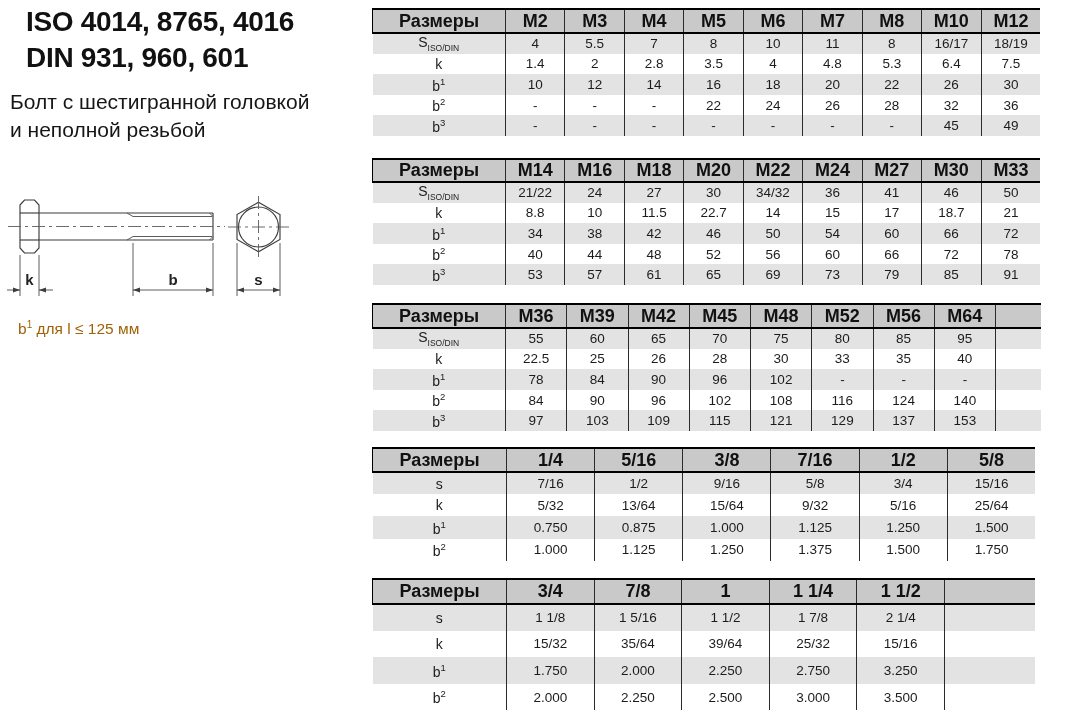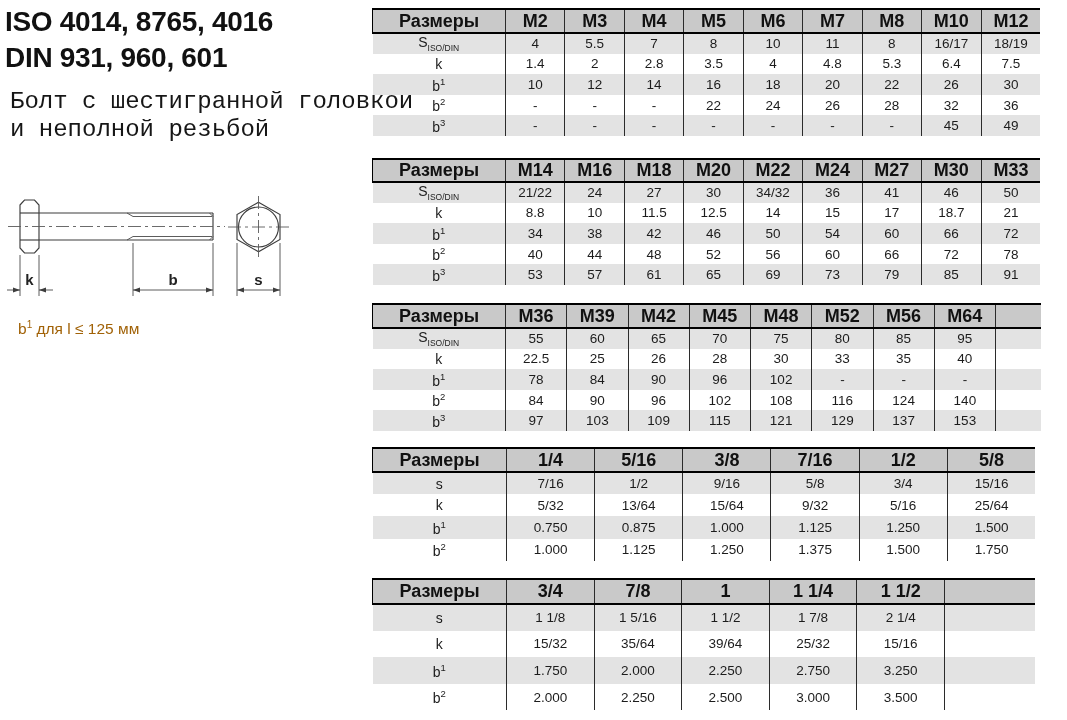--- a/index.html
+++ b/index.html
@@ -1,23 +1,23 @@
 <!DOCTYPE html>
 <html style="--header-bg: #c9c9c9; --stripe-bg: #e3e3e3;"><head>
 <meta charset="utf-8">
 <style>
   html,body{margin:0;padding:0;background:#fff;}
   .canvas{
     position:relative;width:1067px;height:720px;background:#ffffff;
     font-family:"Liberation Sans", sans-serif;color:#1c1c1c;overflow:hidden;
   }
   
-  .title{position:absolute;left:5px;top:4px;font-size:28px;font-weight:bold;
+  .title{position:absolute;left:26px;top:4px;font-size:28px;font-weight:bold;
          line-height:36px;color:#111;letter-spacing:-0.3px;}
-  .subtitle{position:absolute;left:10px;top:88px;font-size:24px;line-height:28px;color:#161616;font-family:Liberation Mono, monospace;}
+  .subtitle{position:absolute;left:10px;top:88px;font-size:21px;line-height:28px;color:#161616;}
   .diagram{position:absolute;left:6px;top:183px;}
   .notes{position:absolute;left:18px;top:314px;font-size:15.5px;line-height:22.5px;color:#a16207;}
   .notes sup{font-size:10px;}
   
   .tbl{position:absolute;left:372px;}
   #table1{top:8px;width:668px;}
   #table2{top:158px;width:668px;}
   #table3{top:303px;width:668px;}
   #table4{top:447px;width:663px;}
   #table5{top:578px;width:663px;}
@@ -259,21 +259,21 @@
             <td>36</td>
             <td>41</td>
             <td>46</td>
             <td>50</td>
           </tr>
           <tr>
             <th>k</th>
             <td>8.8</td>
             <td>10</td>
             <td>11.5</td>
-            <td>12.5</td>
+            <td>22.7</td>
             <td>14</td>
             <td>15</td>
             <td>17</td>
             <td>18.7</td>
             <td>21</td>
           </tr>
           <tr>
             <th>b<sup>1</sup></th>
             <td>34</td>
             <td>38</td>

